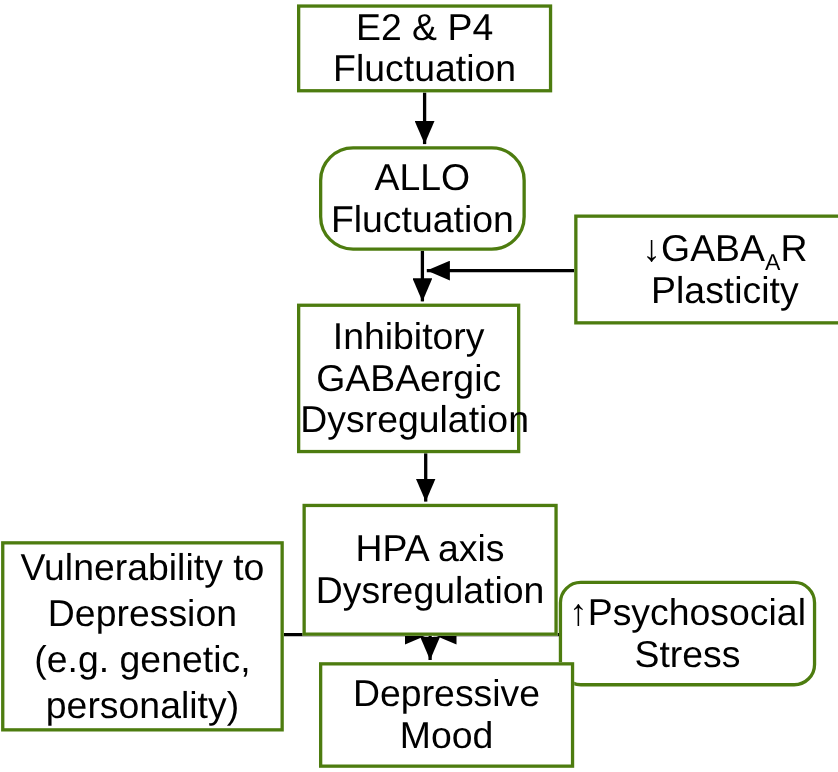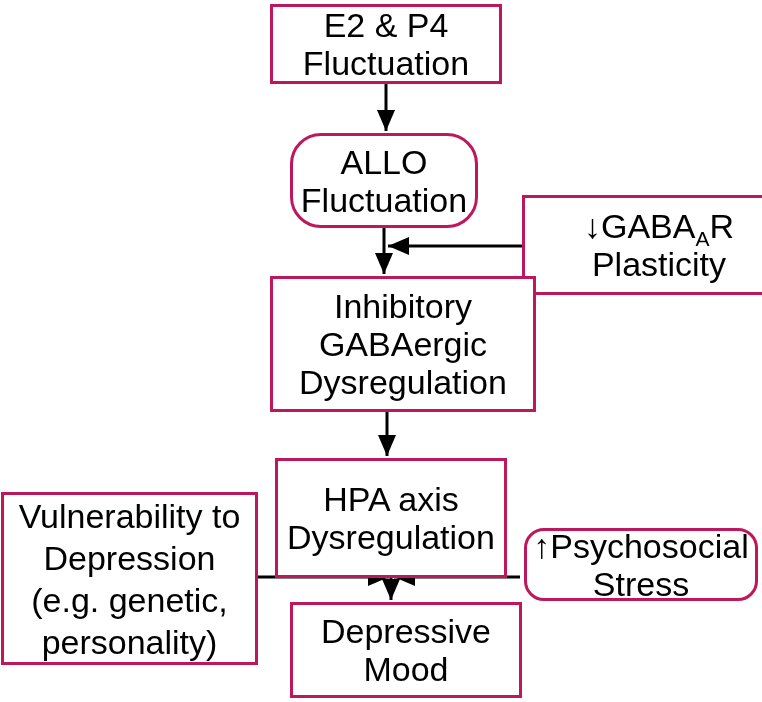--- a/index.html
+++ b/index.html
@@ -9,21 +9,21 @@
     background:#ffffff;
     font-family:"Liberation Sans", sans-serif;
     color:#000000;
     overflow:hidden;
   }
   #arrow-layer{position:absolute;left:0;top:0;width:762px;height:702px;}
   .box{
     position:absolute;
     box-sizing:border-box;
     background:#ffffff;
-    border:3px solid #be185d;
+    border:3px solid #4d7c0f;
     display:flex;
     flex-direction:column;
     align-items:center;
     justify-content:center;
     text-align:center;
     font-size:34px;
     line-height:38px;
     white-space:nowrap;
   }
   .box .ln{width:100%;}
@@ -69,39 +69,39 @@
   <div class="box" style="left:290px;top:133px;width:188px;height:95px;border-radius:31px;">
     <div class="ln">ALLO</div>
     <div class="ln">Fluctuation</div>
   </div>
 
   <div class="box" style="left:522px;top:195px;width:274px;height:100px;">
     <div class="ln"><span>↓GABA</span><sub class="gaba-sub">A</sub><span>R</span></div>
     <div class="ln">Plasticity</div>
   </div>
 
-  <div class="box" style="left:270px;top:276px;width:266px;height:136px;text-align:center;">
+  <div class="box" style="left:270px;top:276px;width:203px;height:136px;text-align:center;">
     <div class="ln">Inhibitory</div>
     <div class="ln">GABAergic</div>
     <div class="ln">Dysregulation</div>
   </div>
 
   <div class="box" style="left:275px;top:458px;width:232px;height:120px;">
     <div class="ln">HPA axis</div>
     <div class="ln">Dysregulation</div>
   </div>
 
   <div class="box vuln" style="left:1px;top:492px;width:257px;height:173px;">
     <div class="ln">Vulnerability to</div>
     <div class="ln">Depression</div>
     <div class="ln">(e.g. genetic,</div>
     <div class="ln">personality)</div>
   </div>
 
-  <div class="box" style="left:524px;top:528px;width:234px;height:73px;border-radius:20px;">
+  <div class="box" style="left:508px;top:528px;width:234px;height:96px;border-radius:20px;">
     <div class="ln">↑Psychosocial</div>
     <div class="ln">Stress</div>
   </div>
 
   <div class="box" style="left:290px;top:602px;width:232px;height:96px;">
     <div class="ln">Depressive</div>
     <div class="ln">Mood</div>
   </div>
 
 </div>

